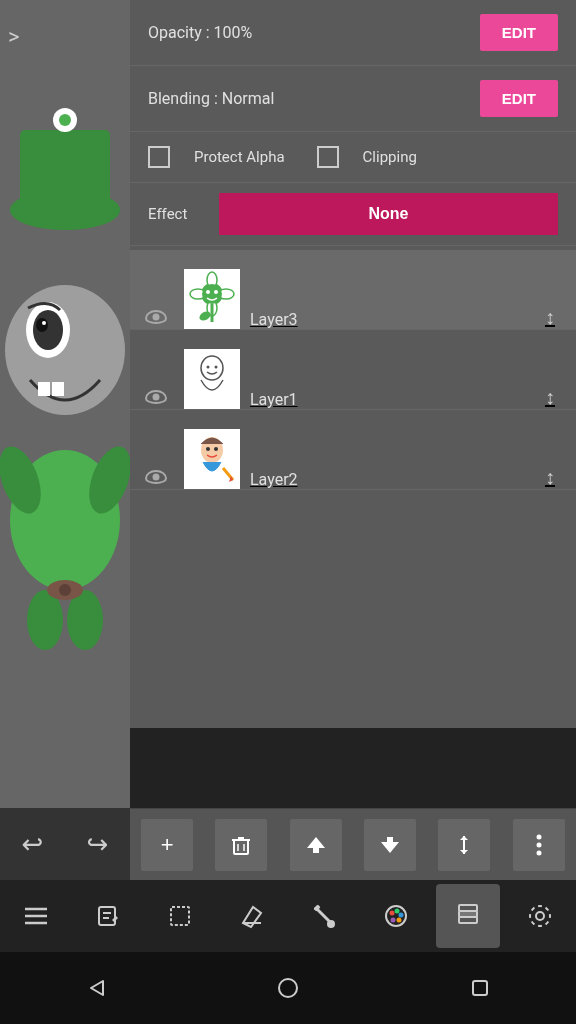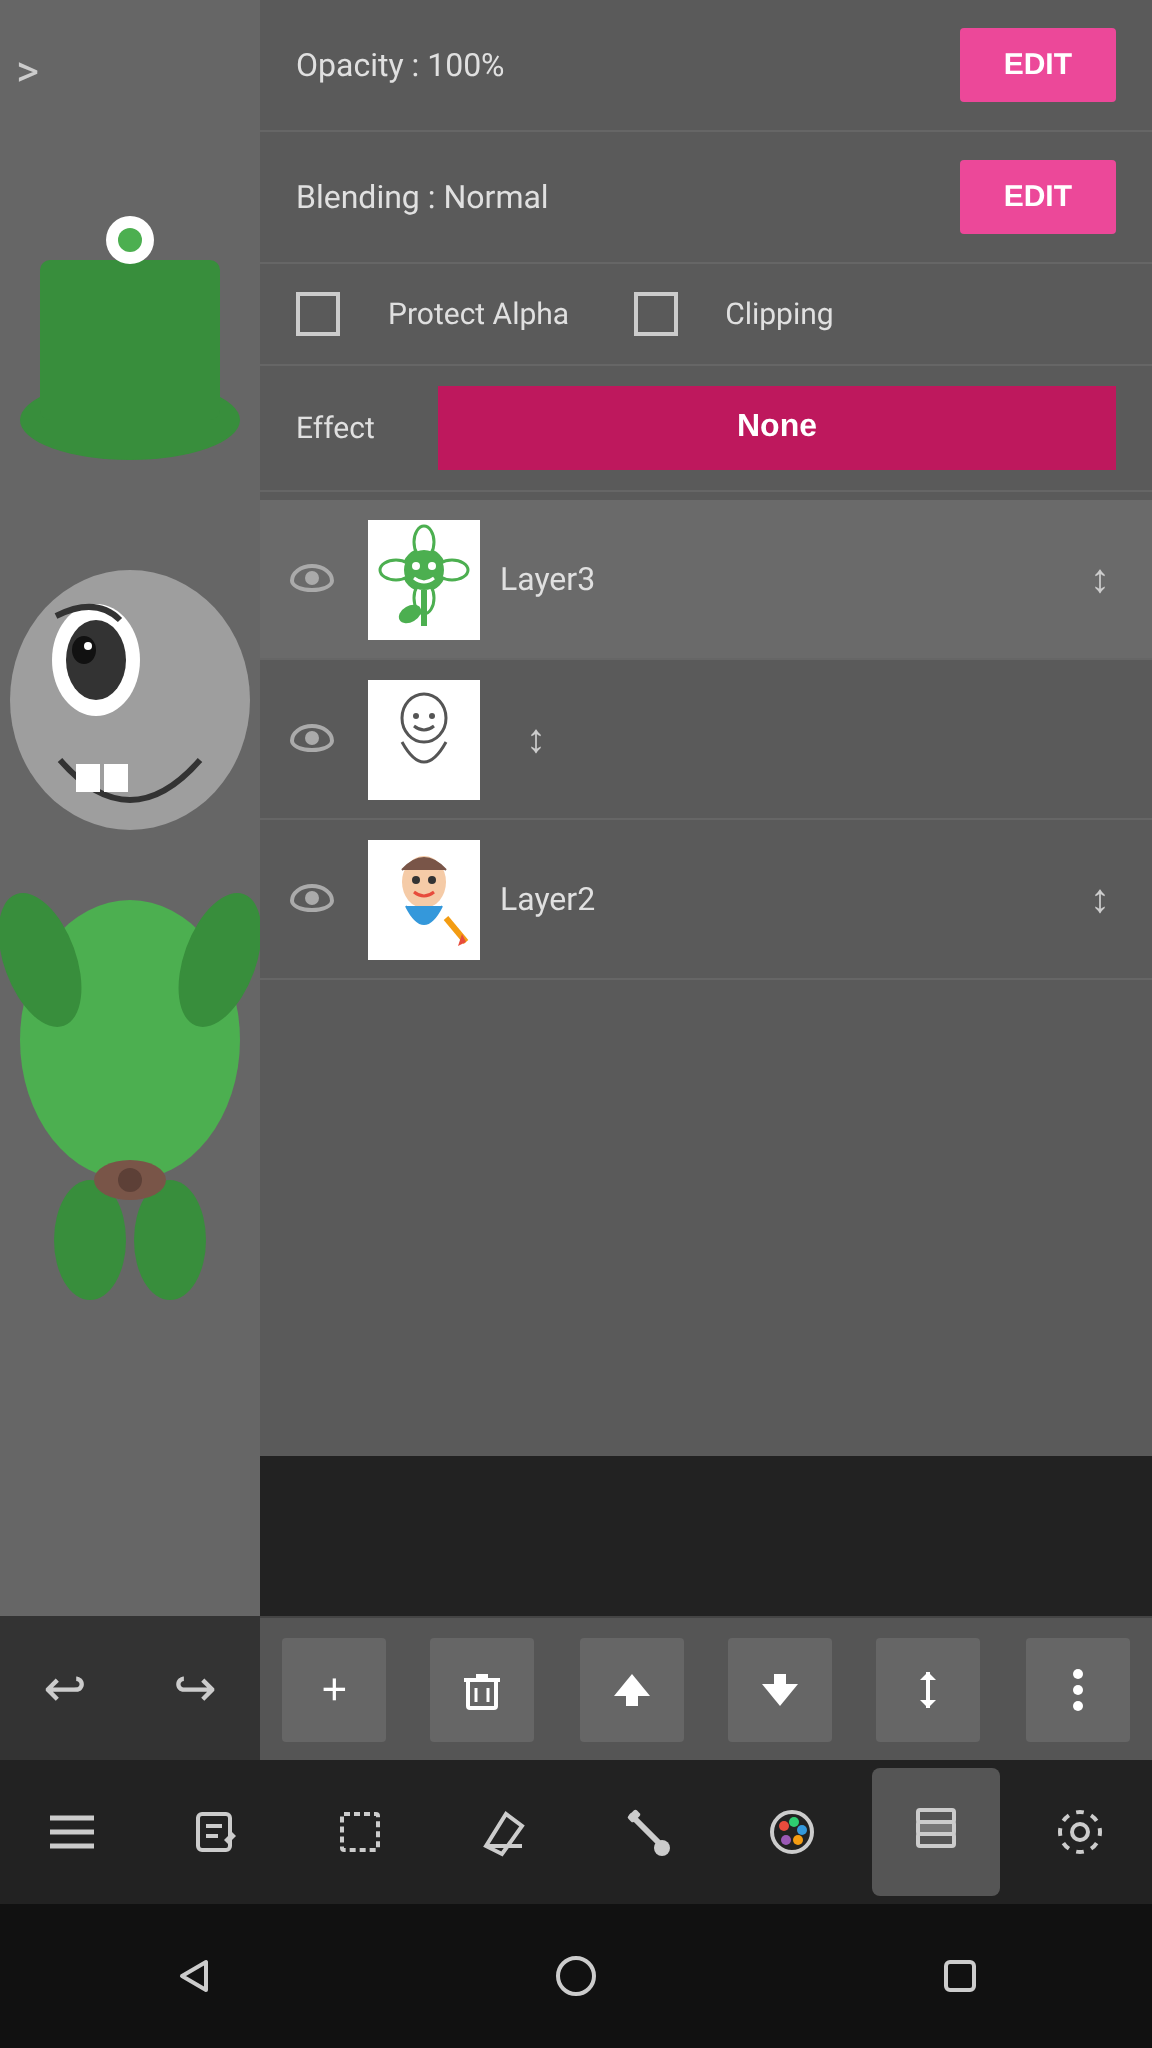--- a/index.html
+++ b/index.html
@@ -140,25 +140,26 @@
 
     
     #layers-list {
       flex: 1;
       overflow-y: auto;
       padding: 4px 0;
     }
 
     .layer-row {
       display: flex;
-      align-items: center;
+      align-items: flex-end;
       height: 80px;
       border-bottom: 1px solid #666;
       padding: 0 8px;
       cursor: pointer;
+      text-decoration: underline;
     }
 
     .layer-row.active {
       background: #6a6a6a;
     }
 
     .layer-eye {
       width: 36px;
       text-align: center;
       font-size: 22px;
@@ -429,20 +430,21 @@
         <svg width="54" height="58" viewBox="0 0 54 58" xmlns="http://www.w3.org/2000/svg">
           <rect width="54" height="58" fill="#fff"></rect>
 
           <ellipse cx="27" cy="18" rx="11" ry="12" fill="none" stroke="#555" stroke-width="1.5"></ellipse>
           <path d="M16 30 Q27 50 38 30" fill="none" stroke="#555" stroke-width="1.5"></path>
           <circle cx="23" cy="17" r="1.5" fill="#555"></circle>
           <circle cx="31" cy="17" r="1.5" fill="#555"></circle>
           <path d="M22 22 Q27 26 32 22" stroke="#555" stroke-width="1.5" fill="none"></path>
         </svg>
       </div>
+      <span class="layer-name">Layer1</span>
       <div class="layer-move">↕</div>
     </div>
 
     <div class="layer-row">
       <div class="layer-eye">
         <span class="eye-icon"></span>
       </div>
       <div class="layer-thumb">
         <svg width="54" height="58" viewBox="0 0 54 58" xmlns="http://www.w3.org/2000/svg">
           <rect width="54" height="58" fill="#fff"></rect>

